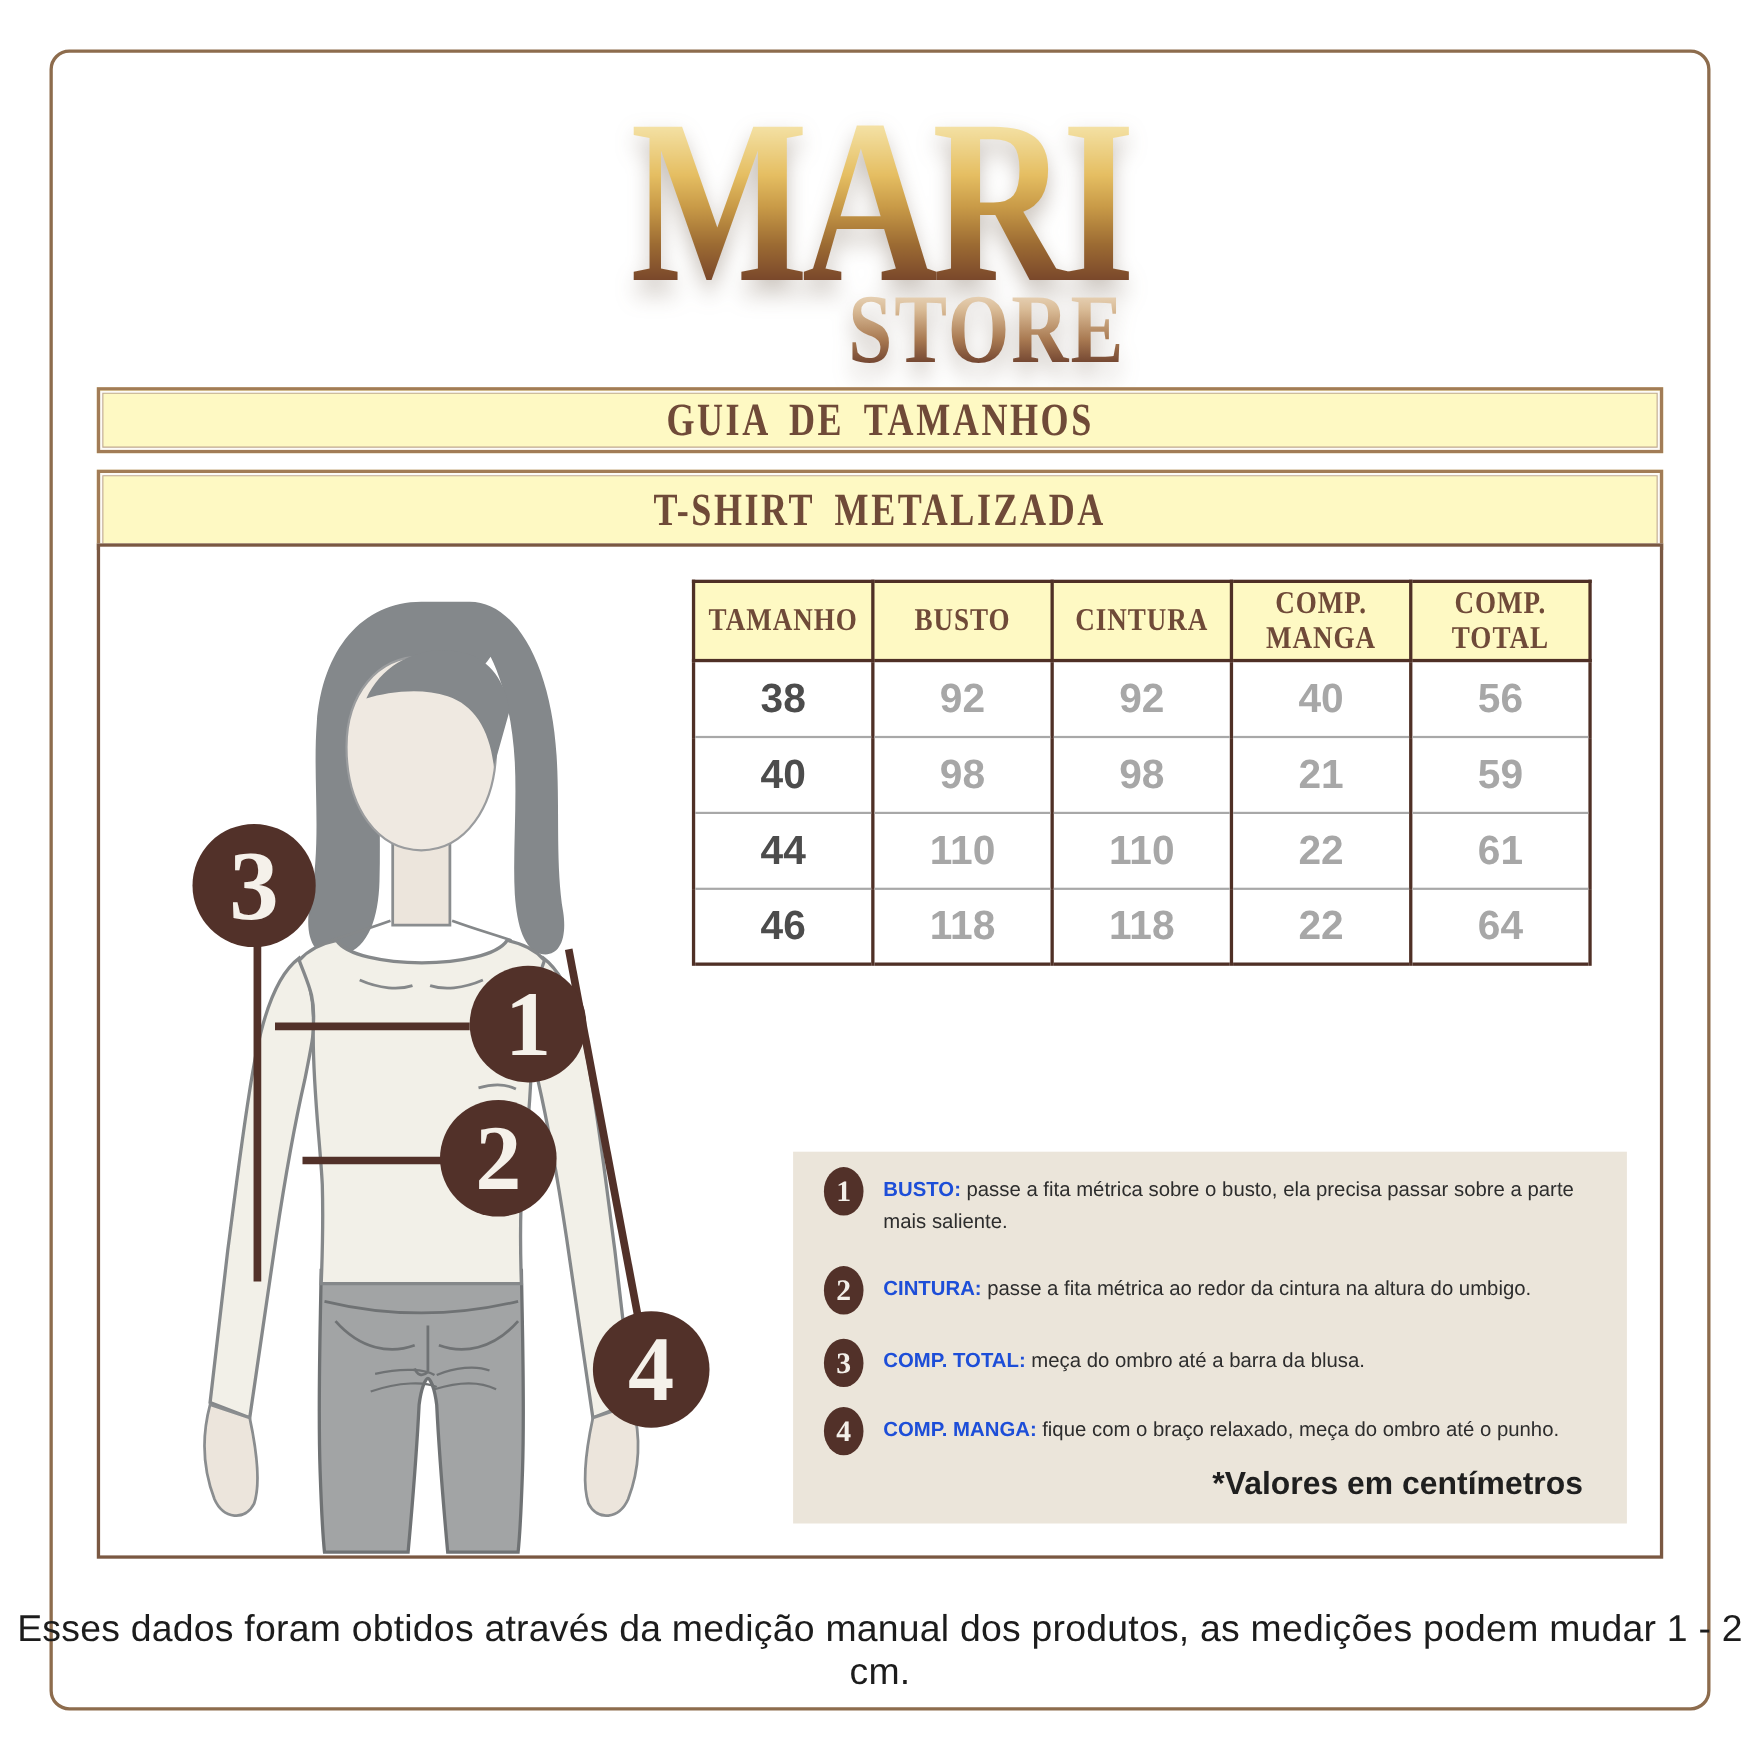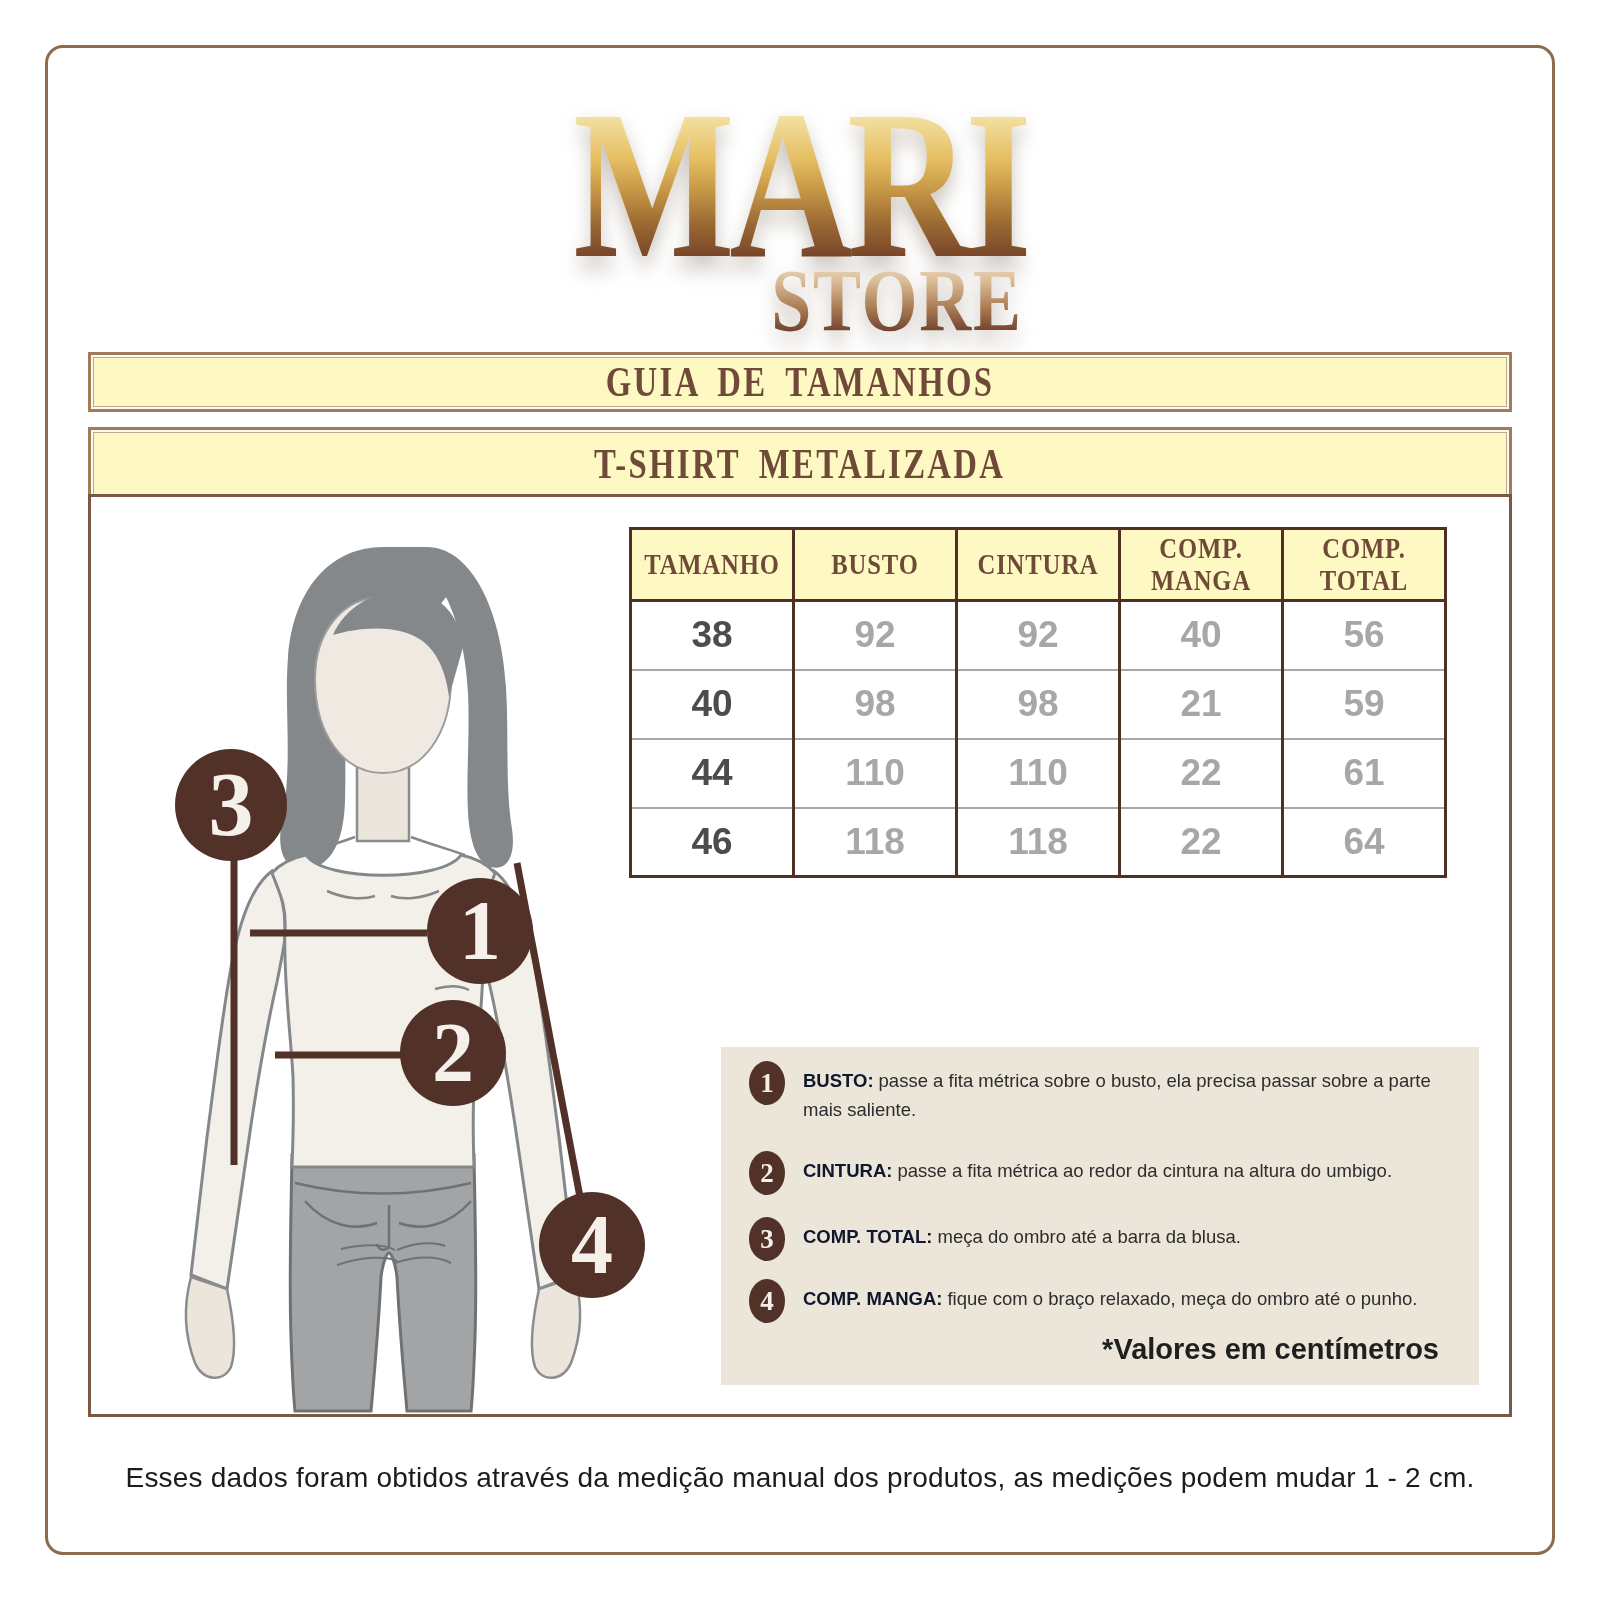--- a/index.html
+++ b/index.html
@@ -54,26 +54,26 @@
     font-weight: 700; font-size: 37px; color: #a7a7a7; background: #fff; }
   table.sizes td.size-col { color: #4c4c4c; }
 
   
   .legend { left: 630px; top: 550px; width: 758px; height: 338px; background: #ebe5da; }
   .legend-item { position: absolute; left: 28px; right: 14px; display: flex; align-items: flex-start; }
   .lnum { flex: 0 0 36px; width: 36px; height: 44px; border-radius: 50%;
     background: #523129; color: #f3efe9; font-family: "Liberation Serif", serif;
     font-weight: 600; font-size: 27px; line-height: 44px; text-align: center; margin-top: -6px; }
   .ltext { margin-left: 18px; width: 660px; font-size: 18.5px; line-height: 1.55; color: #2d2d2d; }
-  .ltext b { font-weight: 700; color: #0f172a; margin-right: 5px; }
+  .ltext b { font-weight: 700; color: #1d4ed8; margin-right: 5px; }
   .lfoot { position: absolute; right: 40px; top: 286px; font-size: 29px; font-weight: 700; color: #1f1f1f; }
 
   
   .disclaimer { left: 0; right: 0; top: 1462px; text-align: center;
-    font-size: 28px; color: #1c1c1c; letter-spacing: 0.2px; }
+    font-size: 34px; color: #1c1c1c; letter-spacing: 0.2px; }
 </style>
 </head>
 <body>
 
 <div class="abs frame"></div>
 
 <div class="abs logo-wrap">
   <div class="logo">
     <div class="mari">MARI</div>
     <div class="store">STORE</div>

